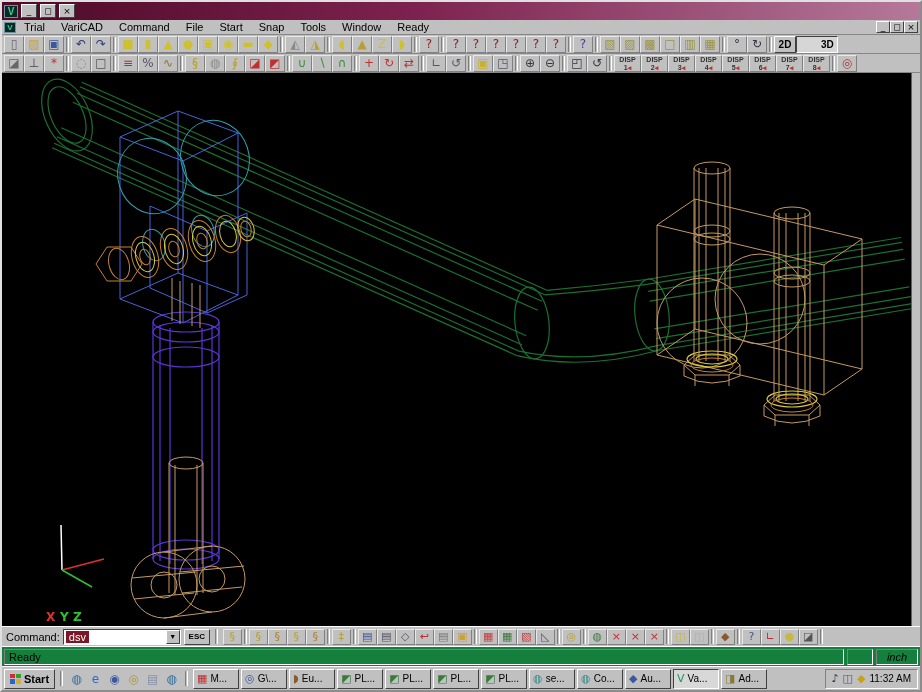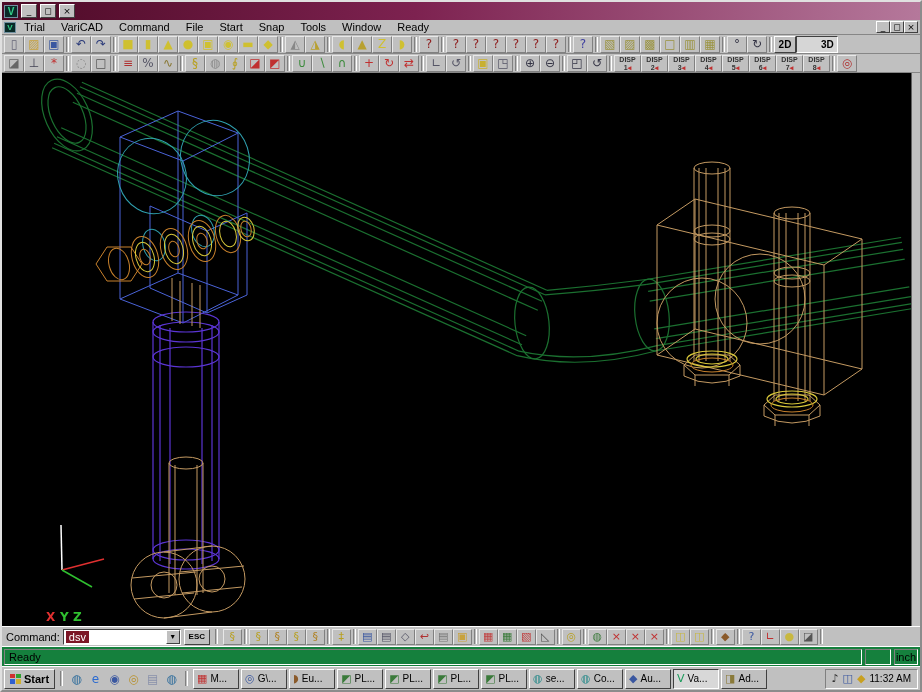--- a/index.html
+++ b/index.html
@@ -100,21 +100,21 @@
     height: 20px; flex: 0 0 20px; background: #15803d;
     display: flex; align-items: center; padding: 1px 2px; gap: 3px;
     border-top: 1px solid #fff;
   }
   .spanel {
     height: 16px; border: 1px solid; border-color: #808080 #fff #fff #808080;
     display: flex; align-items: center; padding: 0 4px;
   }
   .spanel.main { flex: 1; }
   .spanel.mini { width: 26px; }
-  .spanel.units { width: 24px; justify-content: center; }
+  .spanel.units { width: 42px; justify-content: center; font-style: italic; }
   
   .taskbar {
     height: 24px; flex: 0 0 24px; background: #c0c0c0;
     border-top: 1px solid #fff; display: flex; align-items: center; padding: 1px 2px; gap: 3px;
   }
   .startbtn {
     height: 20px; padding: 0 5px; display: flex; align-items: center; gap: 3px;
     border: 1px solid; border-color: #fff #404040 #404040 #fff; background: #c0c0c0;
     font-weight: bold; font-size: 11px;
   }

